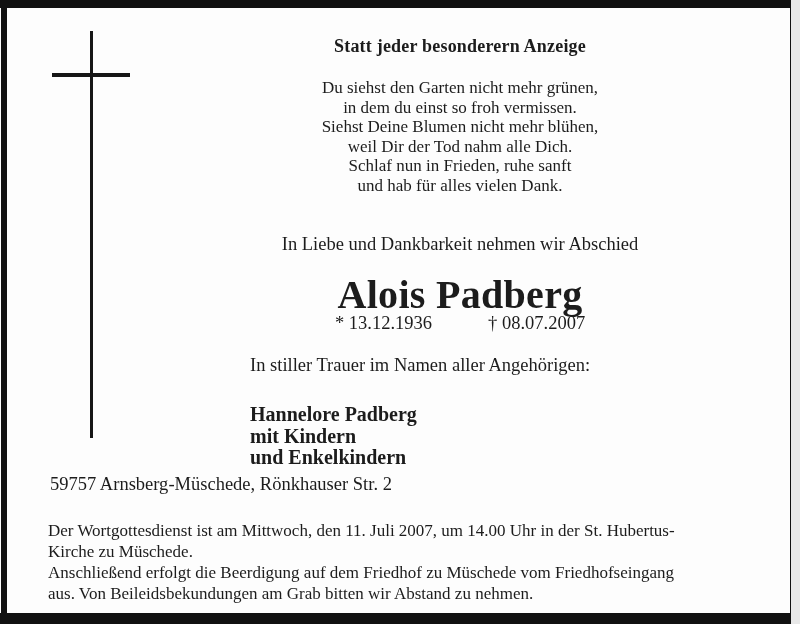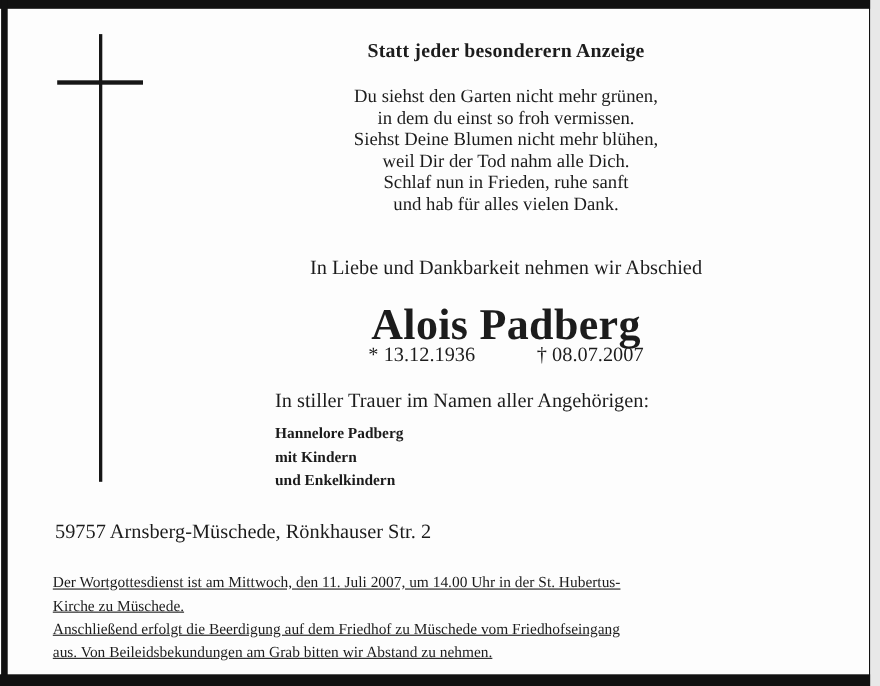--- a/index.html
+++ b/index.html
@@ -32,26 +32,26 @@
   .farewell-1 { top: 206px; font-size: 18.5px; margin-top: 28px; }
   .farewell-2 { top: 235px; font-size: 18.5px; }
 
   .deceased-name { top: 271px; font-size: 40px; font-weight: bold; letter-spacing: 0.3px; margin: 0; }
 
   .dates { top: 313px; font-size: 18.5px; }
   .dates .birth { margin-right: 56px; }
 
   .trauer-intro { top: 355px; text-align: left; font-size: 18.5px; }
 
-  .mourners { top: 384px; text-align: left; font-weight: bold; font-size: 14px; line-height: 21.5px; }
+  .mourners { top: 404px; text-align: left; font-weight: bold; font-size: 20px; line-height: 21.5px; }
 
   .address-line { position: absolute; left: 50px; top: 474px; font-size: 18.5px; }
   .address-line .addr-bold { font-weight: normal; }
 
-  .info-block { position: absolute; left: 48px; top: 520px; width: 724px; font-size: 14px; line-height: 21px; text-align: left; text-decoration: underline; }
+  .info-block { position: absolute; left: 48px; top: 520px; width: 724px; font-size: 17px; line-height: 21px; text-align: left; }
 </style>
 </head>
 <body>
 
 <div class="sheet">
 
   <div class="frame-bar frame-top"></div>
   <div class="frame-bar frame-left"></div>
   <div class="frame-bar frame-right"></div>
   <div class="frame-bar frame-bottom"></div>

